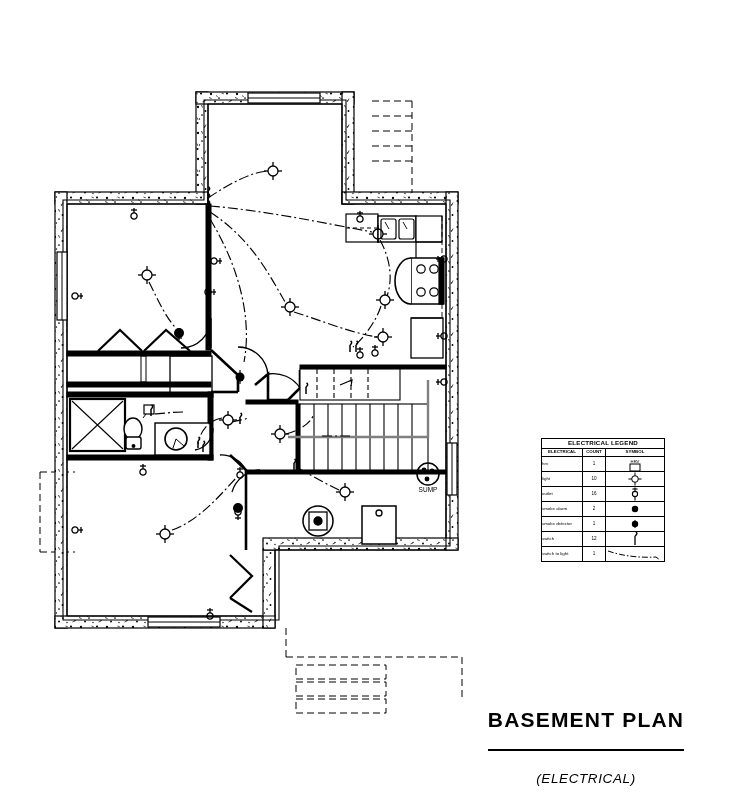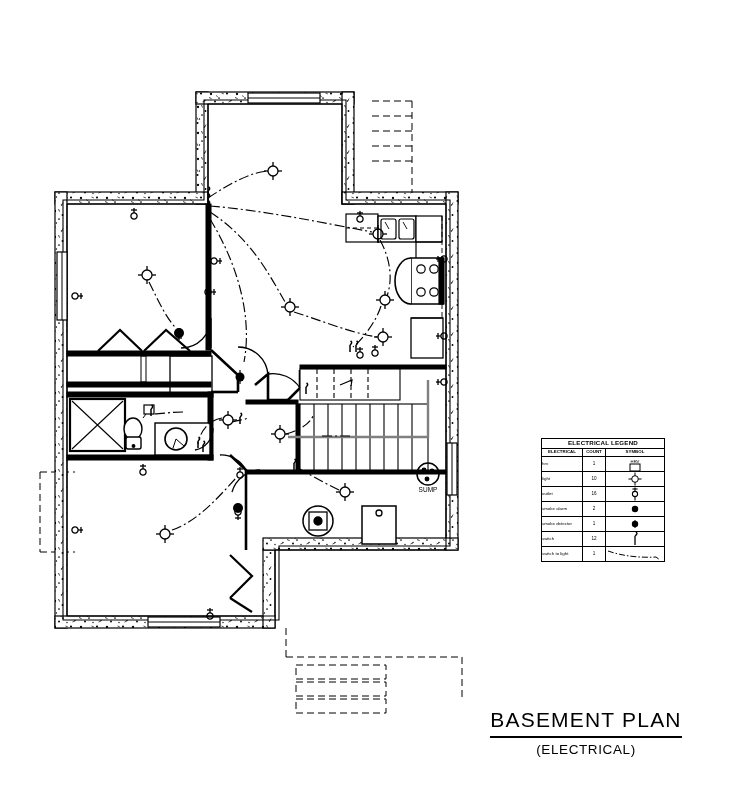--- a/index.html
+++ b/index.html
@@ -2,23 +2,23 @@
 <html><head>
 <meta charset="utf-8">
 <style>
   html,body{margin:0;padding:0;background:#ffffff;}
   body{width:732px;height:801px;position:relative;overflow:hidden;
        font-family:"Liberation Sans",sans-serif;color:#000;}
   #plan-root{position:absolute;left:0;top:0;width:732px;height:801px;}
   svg{display:block;}
   .ttl{font-family:"Liberation Sans",sans-serif;}
   #title-block{position:absolute;left:486px;top:708px;width:200px;text-align:center;}
-  #title-main{font-size:21px;letter-spacing:1.2px;font-weight:400;
-              border-bottom:2px solid #000;display:inline-block;padding-bottom:4px;}
-  #title-sub{font-size:13.5px;letter-spacing:0.6px;margin-top:4px;}
+  #title-main{font-size:21px;letter-spacing:1.2px;font-weight:700;
+              border-bottom:2px solid #000;display:inline-block;padding-bottom:17px;}
+  #title-sub{font-size:13.5px;letter-spacing:0.6px;margin-top:20px;font-style:italic;}
   #legend-wrap{position:absolute;left:541px;top:438px;}
   table.legend{border-collapse:collapse;font-size:4.6px;line-height:1;
                border:1.4px solid #000;background:#fff;}
   table.legend td,table.legend th{border:0.8px solid #000;padding:0;}
   .lg-title{font-size:6.2px;font-weight:bold;text-align:center;height:9px;letter-spacing:.2px;}
   .lg-head{font-size:4.4px;font-weight:bold;text-align:center;height:7px;}
   .lg-name{width:40px;height:14px;padding-left:1.5px;font-size:4.4px;}
   .lg-cnt{width:22px;text-align:center;font-size:4.6px;}
   .lg-sym{width:58px;text-align:center;}
   .r-sm{height:8px;}

